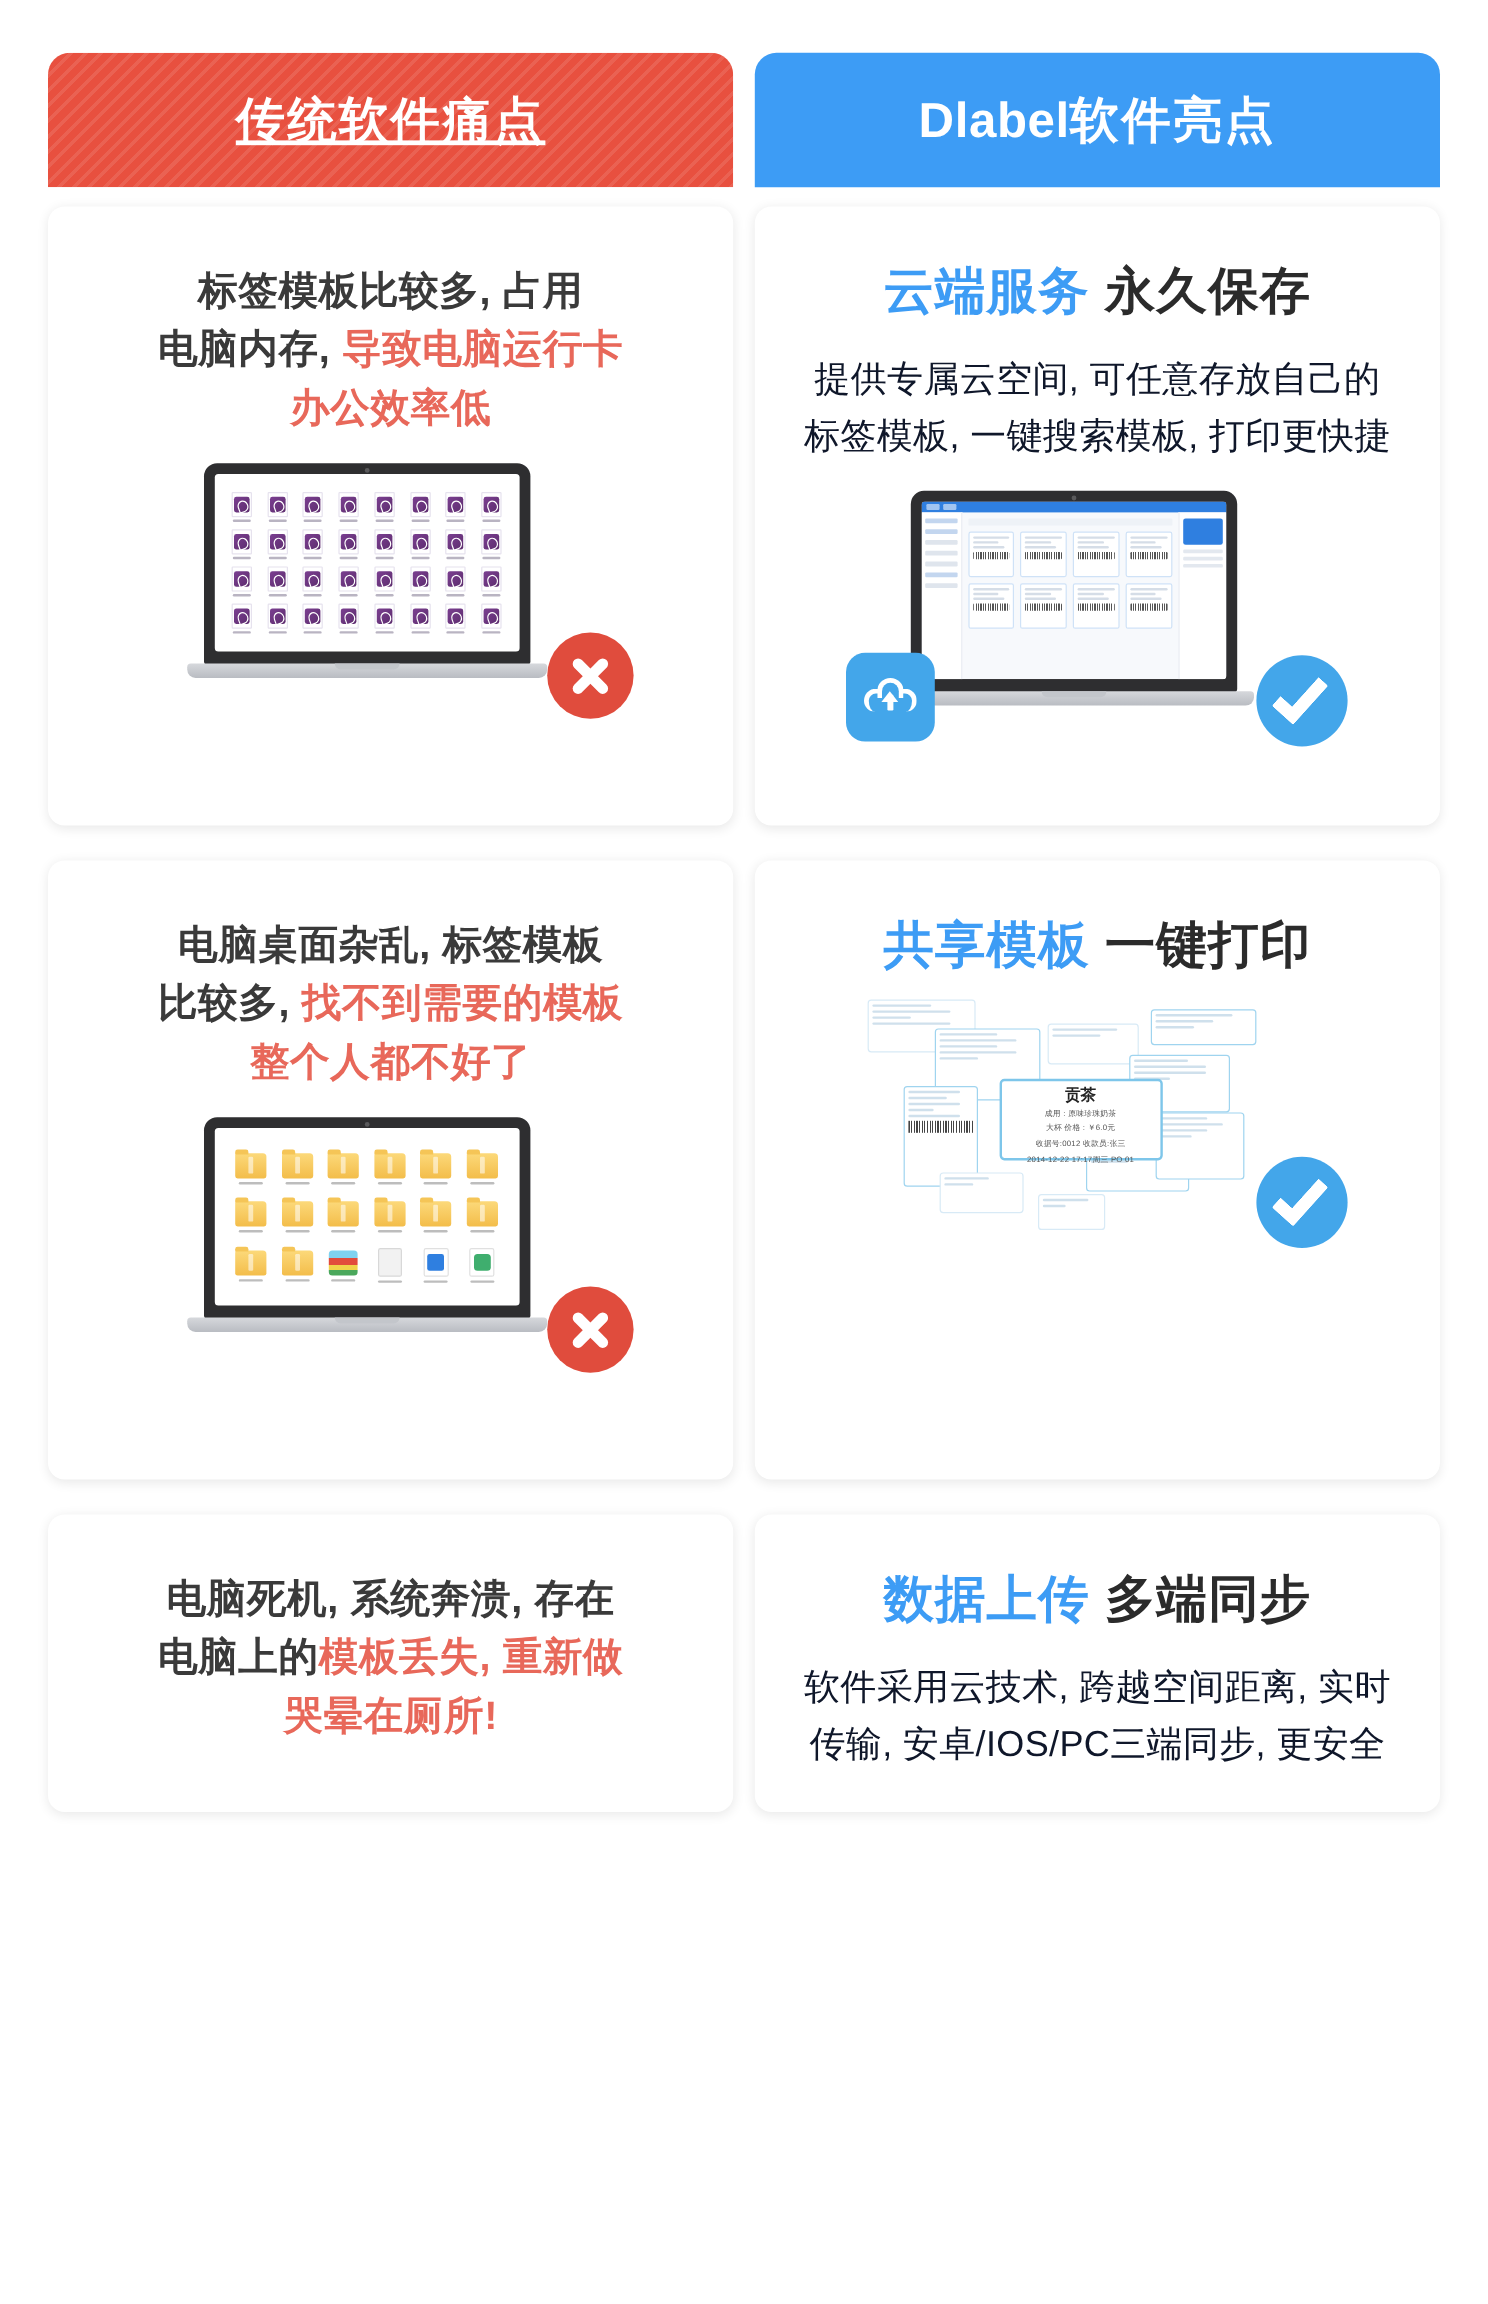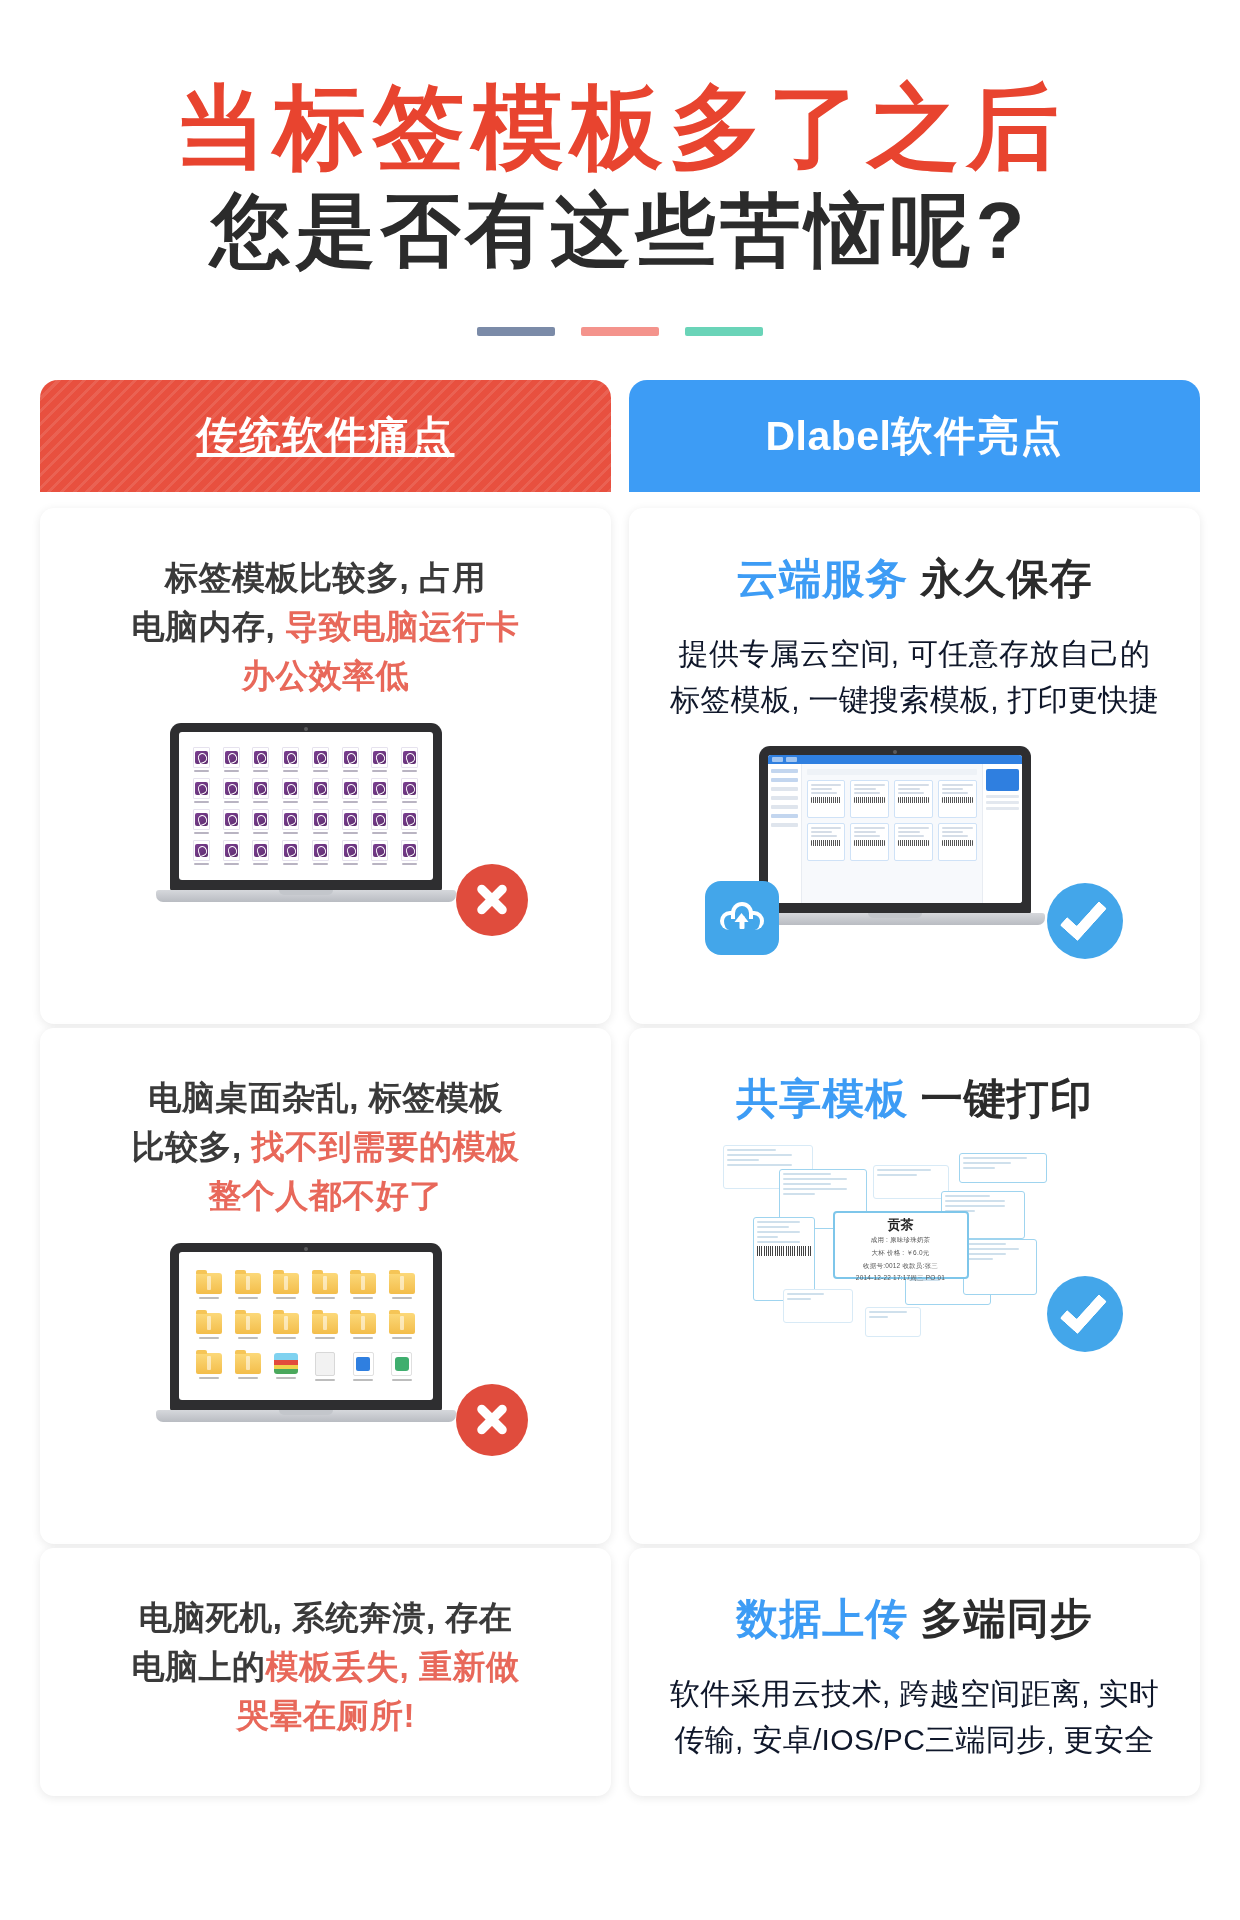--- a/index.html
+++ b/index.html
@@ -90,21 +90,21 @@
   }
   .col-header.bright {
     background-color: #3d9cf5;
   }
   .col-header .hdr-text { position: relative; z-index: 2; }
   .hdr-brand { font-weight: 700; letter-spacing: 0.5px; }
 
   .card-stack {
     display: flex;
     flex-direction: column;
-    gap: 4px;
+    gap: 29px;
     margin-top: 16px;
   }
 
   .card {
     background: #ffffff;
     border-radius: 14px;
     box-shadow: 0 2px 10px rgba(0,0,0,0.09);
     padding: 46px 30px 26px;
     text-align: center;
     overflow: hidden;
@@ -412,30 +412,20 @@
     border-left: 7.5px solid transparent;
     border-right: 7.5px solid transparent;
     border-bottom: 9px solid #fff;
   }
 </style>
 </head>
 <body>
 
 <div id="page">
 
-  <div class="hero">
-    <div class="hero-line1">当标签模板多了之后</div>
-    <div class="hero-line2">您是否有这些苦恼呢?</div>
-
-    <div class="divider-row">
-      <span class="divider-bar" id="div0" style="background: rgb(123, 139, 168);"></span>
-      <span class="divider-bar" id="div1" style="background: rgb(244, 147, 140);"></span>
-      <span class="divider-bar" id="div2" style="background: rgb(106, 212, 184);"></span>
-    </div>
-  </div>
 
   <div class="columns">
 
     <div class="column">
       <div class="col-header pain" style="background-color: rgb(232, 80, 63);">
         <span class="hdr-text">传统软件痛点</span>
       </div>
 
       <div class="card-stack">
 

